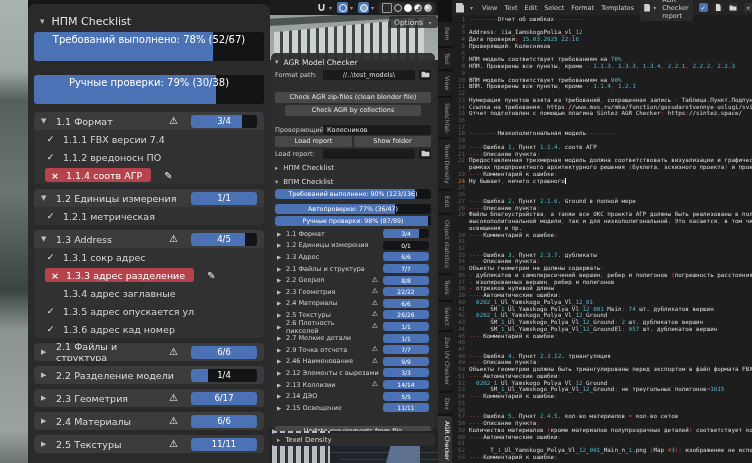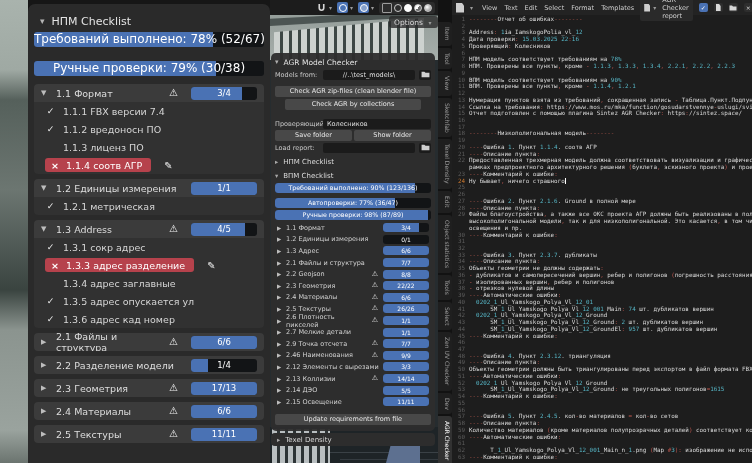--- a/index.html
+++ b/index.html
@@ -31,21 +31,21 @@
   .pbar .fill{position:absolute;top:0;left:0;bottom:0;background:#4a72b4;}
   .pbar .lbl{position:relative;text-align:center;white-space:nowrap;overflow:hidden;}
   .warn{color:#e8e8e8;font-size:10px;line-height:1;}
   .arrow{color:#bdbdbd;font-size:7px;width:8px;flex:none;}
 
   
   .left-panel{position:absolute;left:28px;top:4px;width:242px;height:459px;background:#2a2a2a;
     border-radius:7px 7px 0 0;padding:6px 6px 0 6px;box-sizing:border-box;color:#dadada;}
   .lp-title{display:flex;align-items:center;gap:7px;height:22px;font-size:11px;color:#e3e3e3;padding-left:6px;}
   .lp-title .chev{color:#b5b5b5;font-size:9px;}
-  .pbar.big{height:15px;font-size:12px;}
+  .pbar.big{height:29px;font-size:10px;}
   .pbar.big .lbl{line-height:15px;}
   #left-bars .sp{height:11px;}
   #left-bars .g{height:3px;}
   .lp-group{border-radius:4px;overflow:hidden;margin-top:5px;}
   .lp-gh{background:#3b3b3b;display:flex;align-items:center;gap:7px;height:18px;padding:0 7px;font-size:9.5px;color:#dedede;}
   .lp-items{background:#313131;}
   .lp-item{height:18px;display:flex;align-items:center;gap:7px;padding:0 7px 0 11px;font-size:9.5px;color:#d6d6d6;}
   .st{width:11px;flex:none;text-align:center;font-size:9px;color:#eee;}
   .err-pill{background:#b6424c;color:#fff;border-radius:3px;padding:1.5px 9px 1.5px 6px;display:flex;align-items:center;gap:7px;}
   .pencil{color:#f0f0f0;font-size:10px;margin-left:6px;}
@@ -73,21 +73,21 @@
     background:#2d2d2df2;border-radius:5px;padding:3px 4px;box-sizing:border-box;color:#d5d5d5;overflow:hidden;}
   .mp-h{display:flex;align-items:center;gap:5px;height:12px;font-size:7.5px;color:#e4e4e4;}
   .mp-h .chev{color:#b0b0b0;font-size:7px;}
   .frow{display:flex;align-items:center;gap:4px;height:11px;margin-top:1px;font-size:6.5px;}
   .flabel{width:44px;flex:none;color:#c9c9c9;white-space:nowrap;}
   .inp{background:#1b1b1b;border-radius:2px;color:#e0e0e0;height:10px;line-height:10px;text-align:center;
     flex:1;overflow:hidden;white-space:nowrap;font-size:6.5px;}
   .fold{width:12px;height:10px;background:#1b1b1b;border-radius:2px;flex:none;display:flex;align-items:center;justify-content:center;}
   .btn{background:#484848;border-radius:2px;height:11px;line-height:11px;font-size:6.5px;text-align:center;
     color:#e8e8e8;overflow:hidden;white-space:nowrap;}
-  .btn.full{margin-top:6px;}
+  .btn.full{margin-top:12px;}
   .btn.inset{margin:2px 10px 8px 10px;}
   .btnrow{display:flex;gap:2px;margin-top:1px;}
   .btnrow .btn{flex:1;}
   .sub-h{display:flex;align-items:center;gap:5px;height:11px;font-size:7px;color:#dcdcdc;margin-top:3px;}
   .sub-h .chev{color:#a8a8a8;font-size:6.5px;}
   .pbar.mid{height:10px;font-size:6.3px;margin-top:2px;}
   .pbar.mid .lbl{line-height:10px;}
   .mp-row{display:flex;align-items:center;gap:3px;height:11.6px;font-size:6.5px;color:#d2d2d2;padding:0 2px;}
   .mp-row .arrow{font-size:5.5px;width:6px;}
   .mp-row .warn{font-size:7px;}
@@ -177,24 +177,20 @@
           <div class="lp-items">
             <div class="lp-item">
               <span class="st">✓</span>
               <span>1.1.1 FBX версии 7.4</span>
             </div>
             <div class="lp-item">
               <span class="st">✓</span>
               <span>1.1.2 вредоносн ПО</span>
             </div>
             <div class="lp-item">
-              <span class="st"></span>
-              <span>1.1.3 лиценз ПО</span>
-            </div>
-            <div class="lp-item">
               <span class="err-pill">
                 <span style="font-weight: 700;">×</span>
                 <span>1.1.4 соотв АГР</span>
               </span>
               <span class="pencil">✎</span>
             </div>
           </div>
         </div>
         <div class="lp-group">
           <div class="lp-gh">
@@ -269,21 +265,21 @@
             </div>
           </div>
         </div>
         <div class="lp-group">
           <div class="lp-gh">
             <span class="arrow">▶</span>
             <span>2.3 Геометрия</span>
             <span class="warn gh-warn">⚠</span>
             <div class="pbar sect-bar">
               <div class="fill" style="width: 100%;"></div>
-              <div class="lbl">17/13</div>
+              <div class="lbl">6/17</div>
             </div>
           </div>
         </div>
         <div class="lp-group">
           <div class="lp-gh">
             <span class="arrow">▶</span>
             <span>2.4 Материалы</span>
             <span class="warn gh-warn">⚠</span>
             <div class="pbar sect-bar">
               <div class="fill" style="width: 100%;"></div>
@@ -334,36 +330,36 @@
       <span class="dd">▾</span>
     </span>
   </div>
 
   <div class="agr-panel">
     <div class="mp-h">
       <span class="chev">▾</span>
       <span>AGR Model Checker</span>
     </div>
     <div class="frow">
-      <span class="flabel">Models from:</span>
+      <span class="flabel">Format path:</span>
       <span class="inp">//..\test_models\</span>
       <span class="fold">
         <svg width="9" height="7" viewBox="0 0 16 12">
             <path d="M1 1h5l2 2h7v8H1z" fill="#cfcfcf"></path>
           </svg>
       </span>
     </div>
     <div class="btn full">Check AGR zip-files (clean blender file)</div>
     <div class="btn inset">Check AGR by collections</div>
     <div class="frow" style="margin-top:4px;">
       <span class="flabel">Проверяющий:</span>
       <span class="inp" style="text-align:left;padding-left:4px;">Колесников</span>
     </div>
     <div class="btnrow">
-      <span class="btn">Save folder</span>
+      <span class="btn">Load report</span>
       <span class="btn">Show folder</span>
     </div>
     <div class="frow">
       <span class="flabel">Load report:</span>
       <span class="inp"></span>
       <span class="fold">
         <svg width="9" height="7" viewBox="0 0 16 12">
             <path d="M1 1h5l2 2h7v8H1z" fill="#cfcfcf"></path>
           </svg>
       </span>

